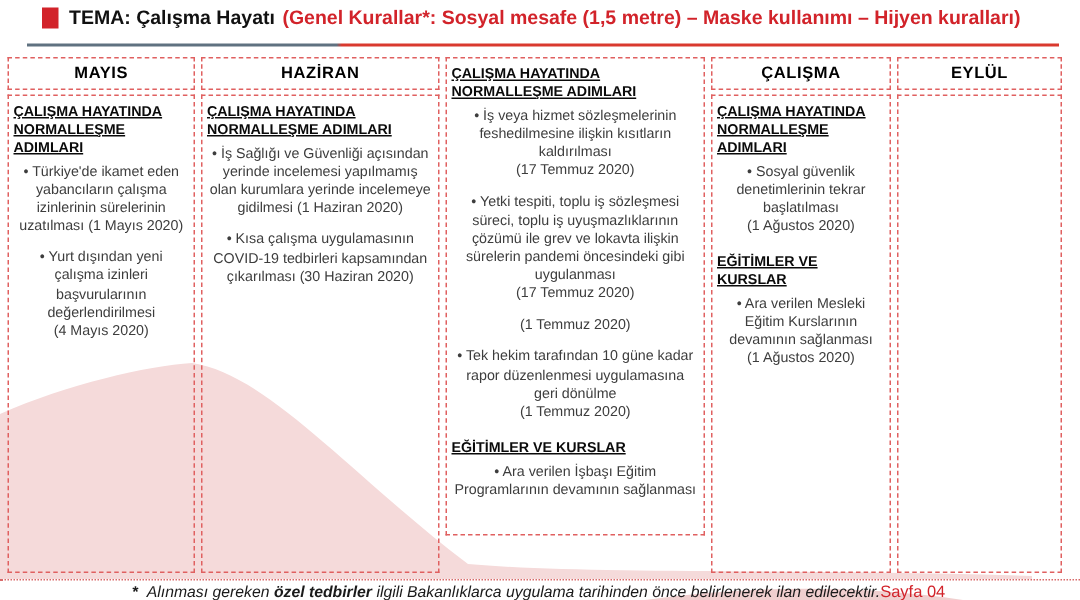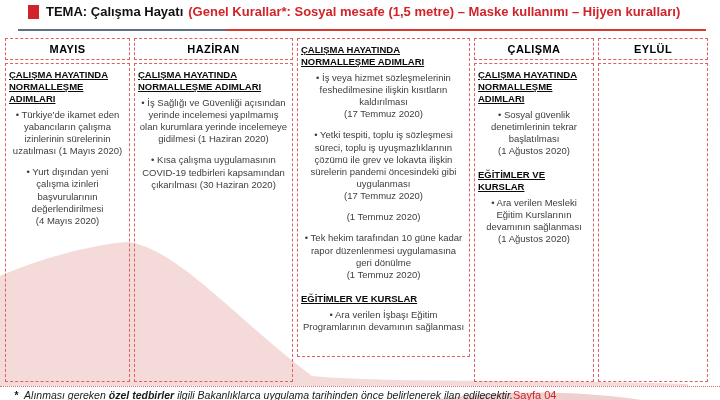--- a/index.html
+++ b/index.html
@@ -39,21 +39,21 @@
   .sec-heading:not(:first-child){margin-top:12px;}
   .item{
     font-size:9.5px;color:#3d3d3d;text-align:center;line-height:1.28;margin:0 1px 9px 1px;
   }
   .item .date{}
   .item .date.block{display:block;}
   
   #footer{
     position:absolute;left:0;top:386px;width:720px;height:14px;z-index:3;
     border-top:1px dotted #d86a6a;background:transparent;
-    display:flex;align-items:flex-start;justify-content:flex-start;
+    display:flex;align-items:flex-start;justify-content:center;
     padding-top:2px;box-sizing:border-box;
   }
   #footnote{font-size:10.5px;font-style:italic;color:#1a1a1a;padding-left:14px;white-space:nowrap;}
   #footnote .fn-marker{font-weight:bold;margin-right:6px;}
   #footnote .fn-bold{font-weight:bold;margin:0 3px;}
   #page-number{font-size:11px;font-weight:normal;color:#d2232a;padding-right:16px;}
 </style>
 </head>
 <body>
 

